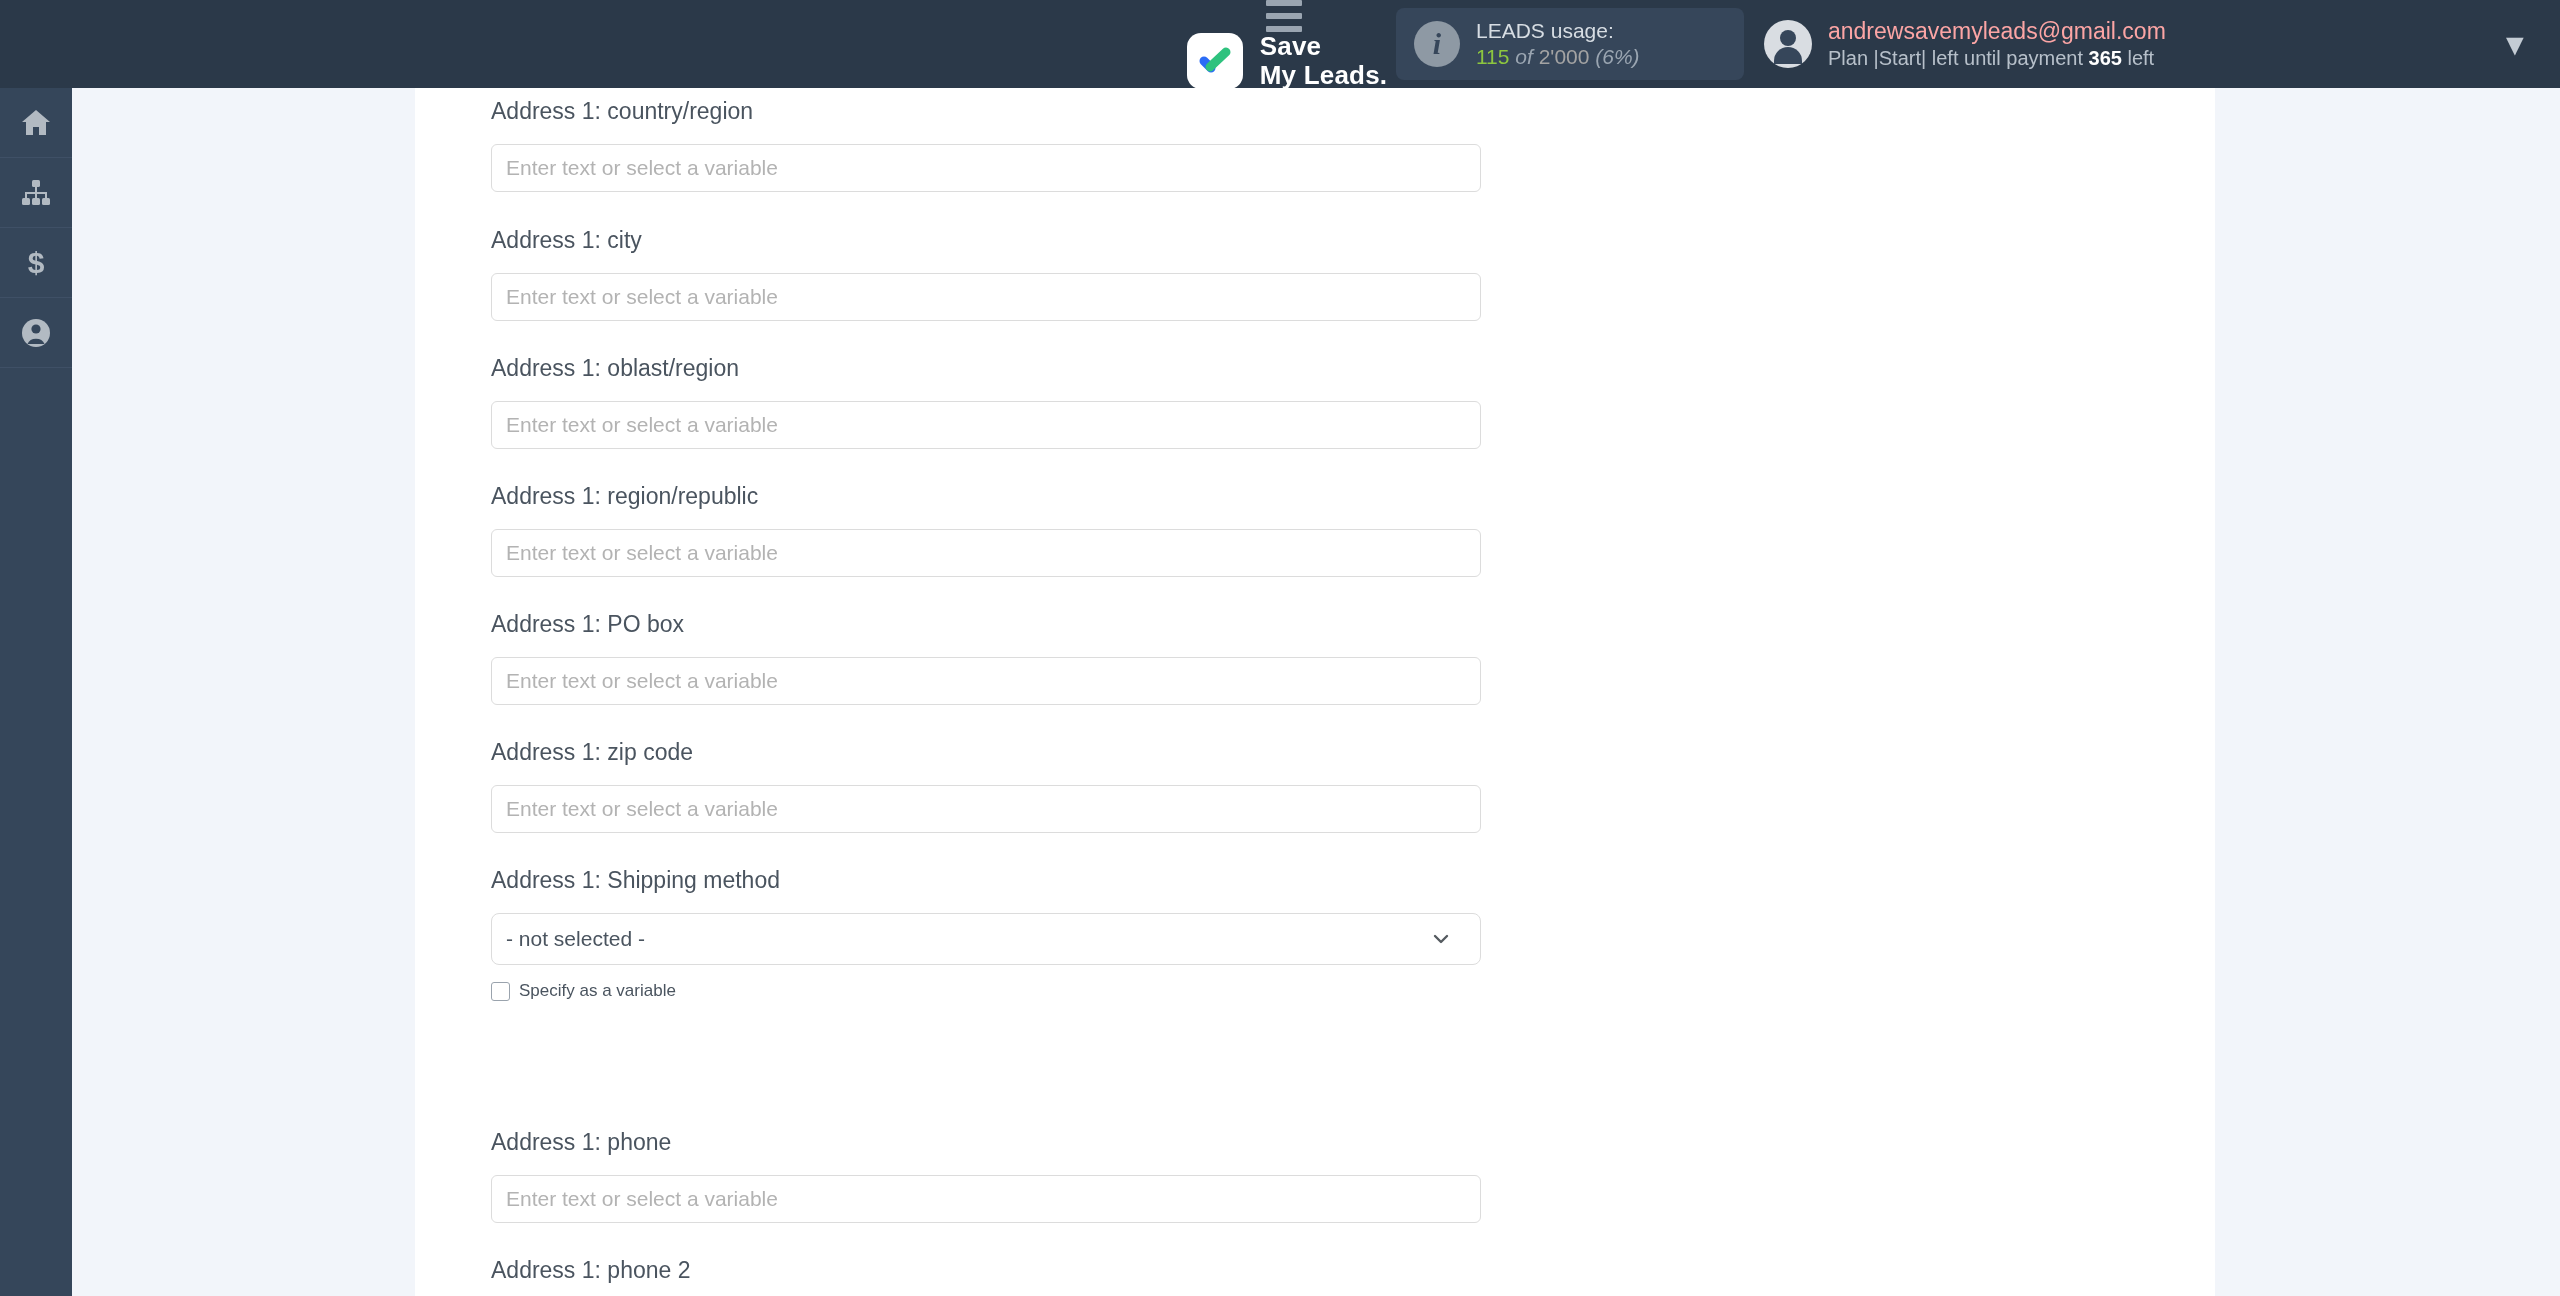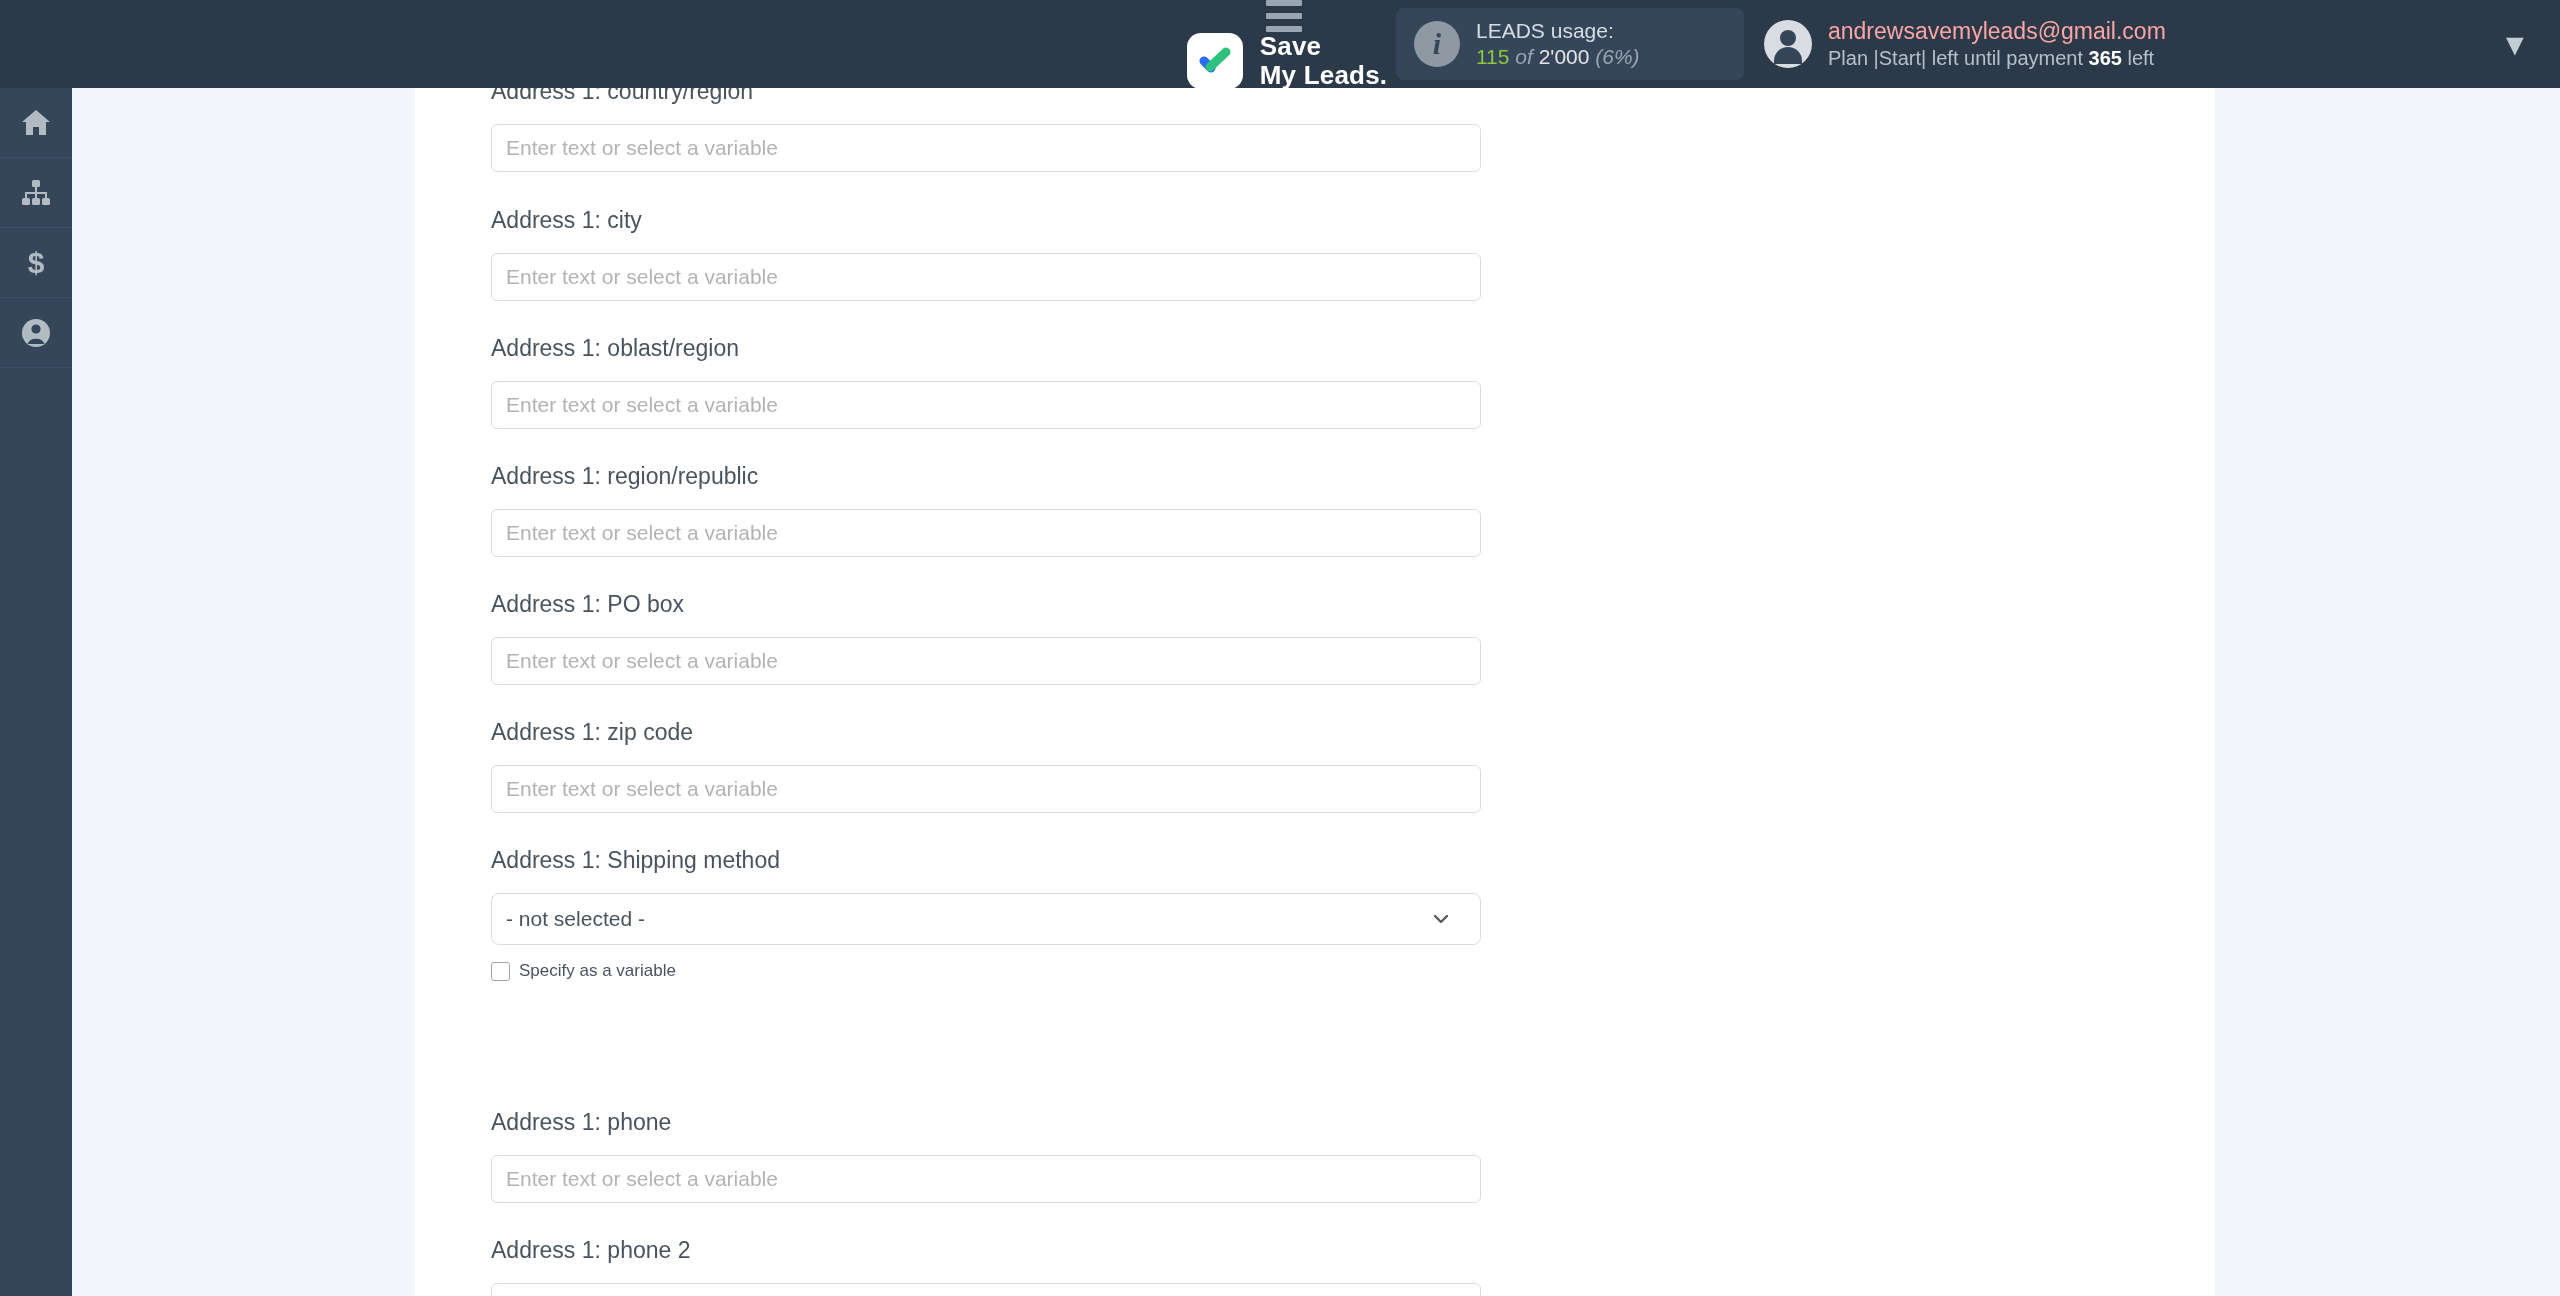--- a/index.html
+++ b/index.html
@@ -54,21 +54,21 @@
     display: flex; align-items: center; justify-content: center;
     font-family: "Liberation Serif", serif;
     font-size: 30px; font-weight: bold; font-style: italic;
     flex: none;
   }
   .usage-text { margin-left: 16px; line-height: 1.25; }
   .usage-title { color: #d7dde3; font-size: 21px; }
   .usage-nums { font-size: 21px; }
   .usage-nums .u-used { color: #8dc63f; }
   .usage-nums .u-of { color: #9aa5b1; font-style: italic; }
-  .usage-nums .u-total { color: #e5e5e5; }
+  .usage-nums .u-total { color: #a3a3a3; }
   .usage-nums .u-pct { color: #9aa5b1; font-style: italic; }
 
   .account {
     position: absolute; left: 1764px; top: 8px;
     height: 72px; display: flex; align-items: center;
   }
   .avatar {
     width: 48px; height: 48px; border-radius: 50%;
     background: #d9dde2; position: relative; flex: none;
   }
@@ -119,21 +119,21 @@
   .card {
     position: absolute; top: 88px; left: 415px;
     width: 1800px; height: 1208px;
     background: #ffffff;
   }
   .form {
     position: absolute; top: 0; left: 76px;
     width: 1660px;
   }
 
-  .field { position: relative; }
+  .field { position: relative; margin-top: 20px; }
   .field-label {
     font-size: 23px; color: #4a545f;
     line-height: 1; white-space: nowrap;
   }
   .field-input {
     width: 990px; height: 48px;
     border: 1px solid #dcdcdc; border-radius: 6px;
     background: #ffffff;
     display: flex; align-items: center;
     padding: 10px 14px;

